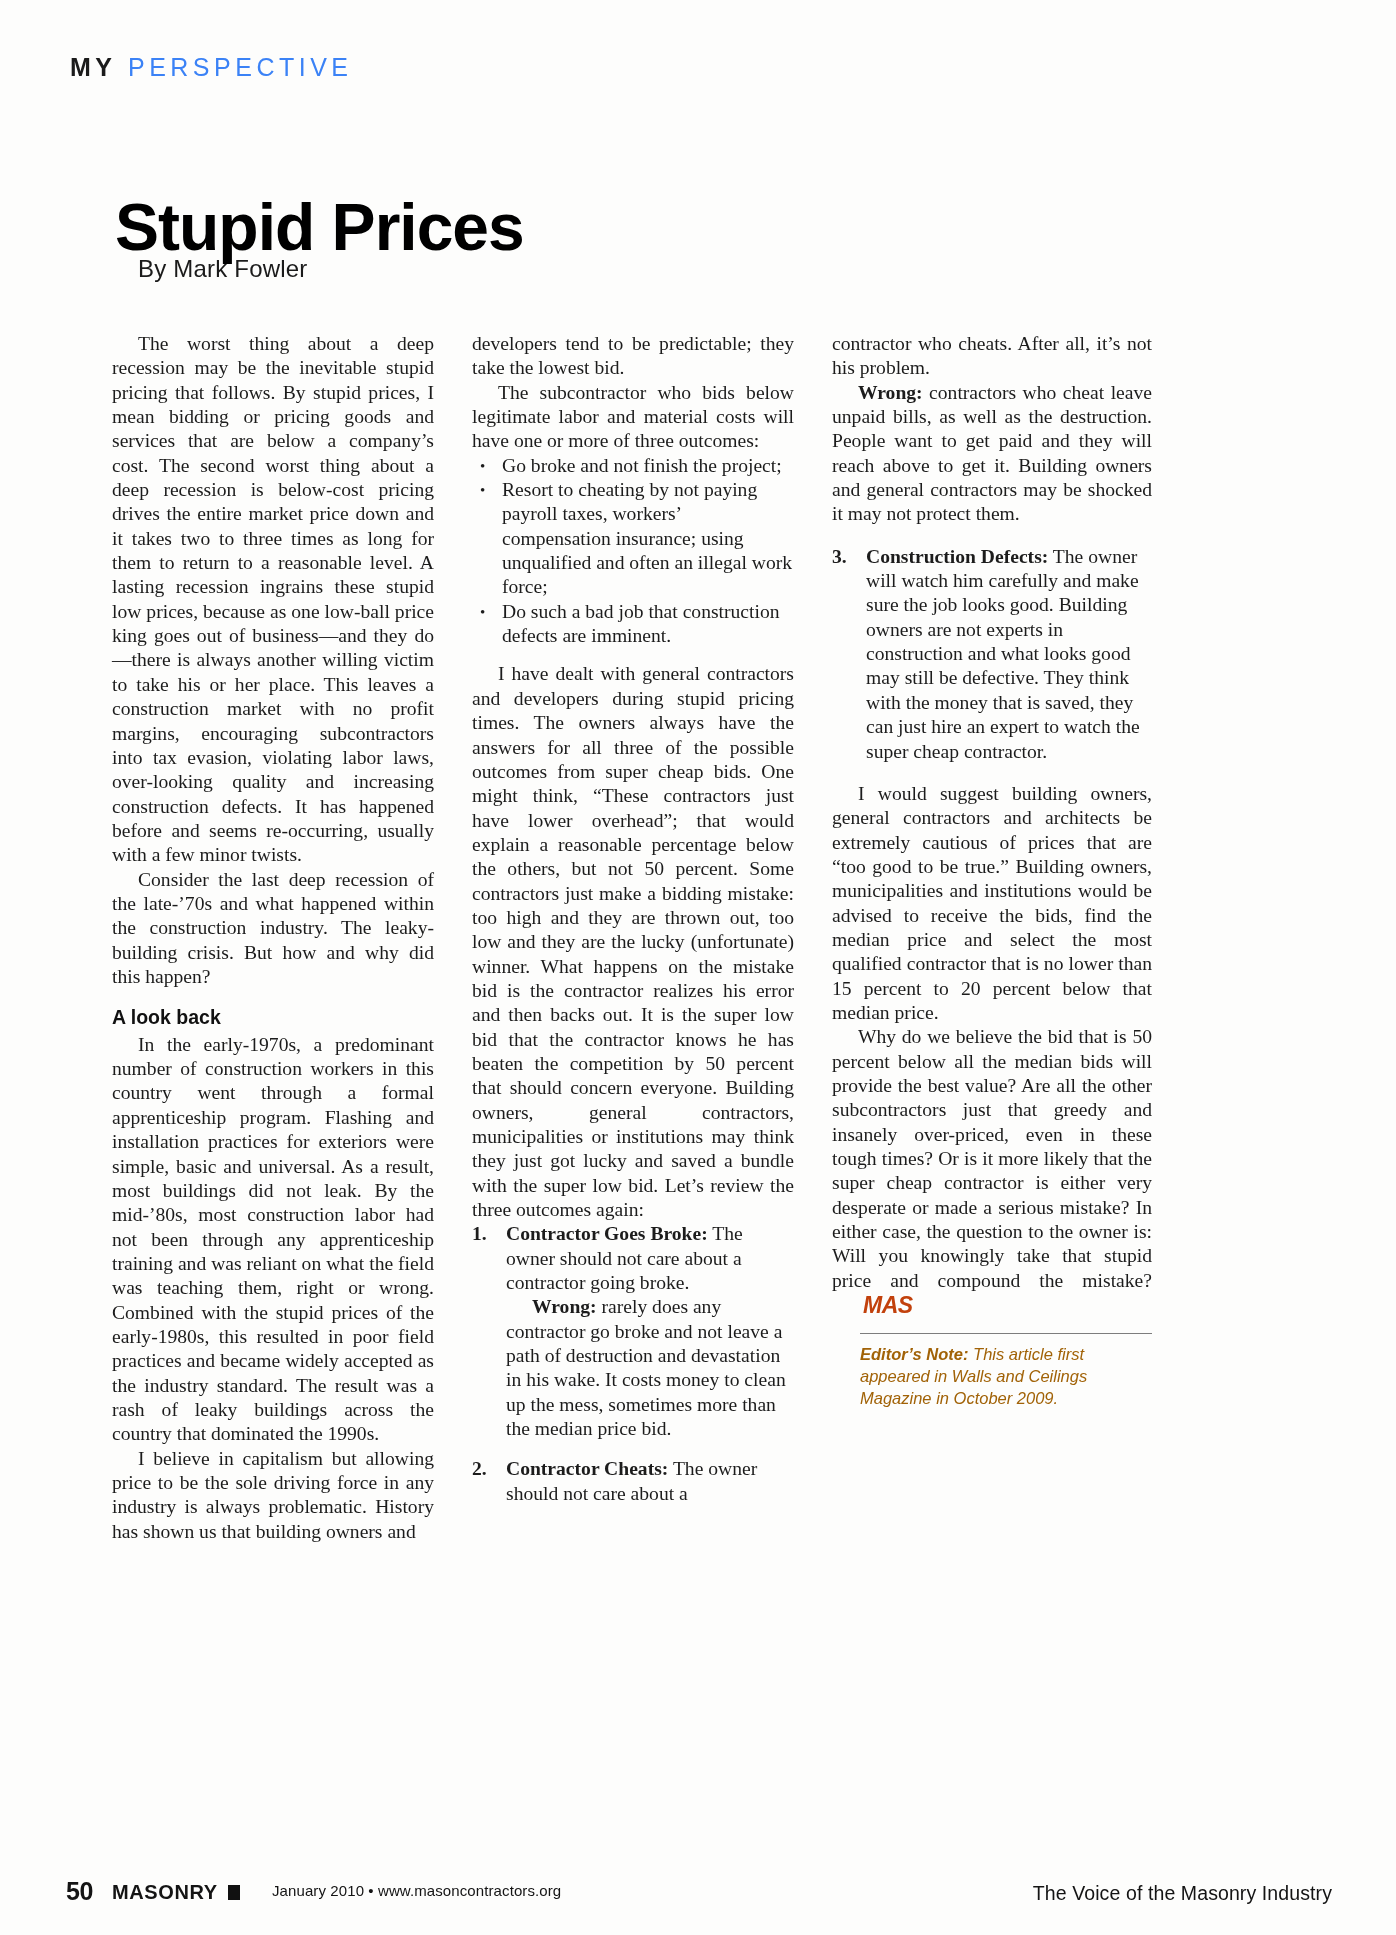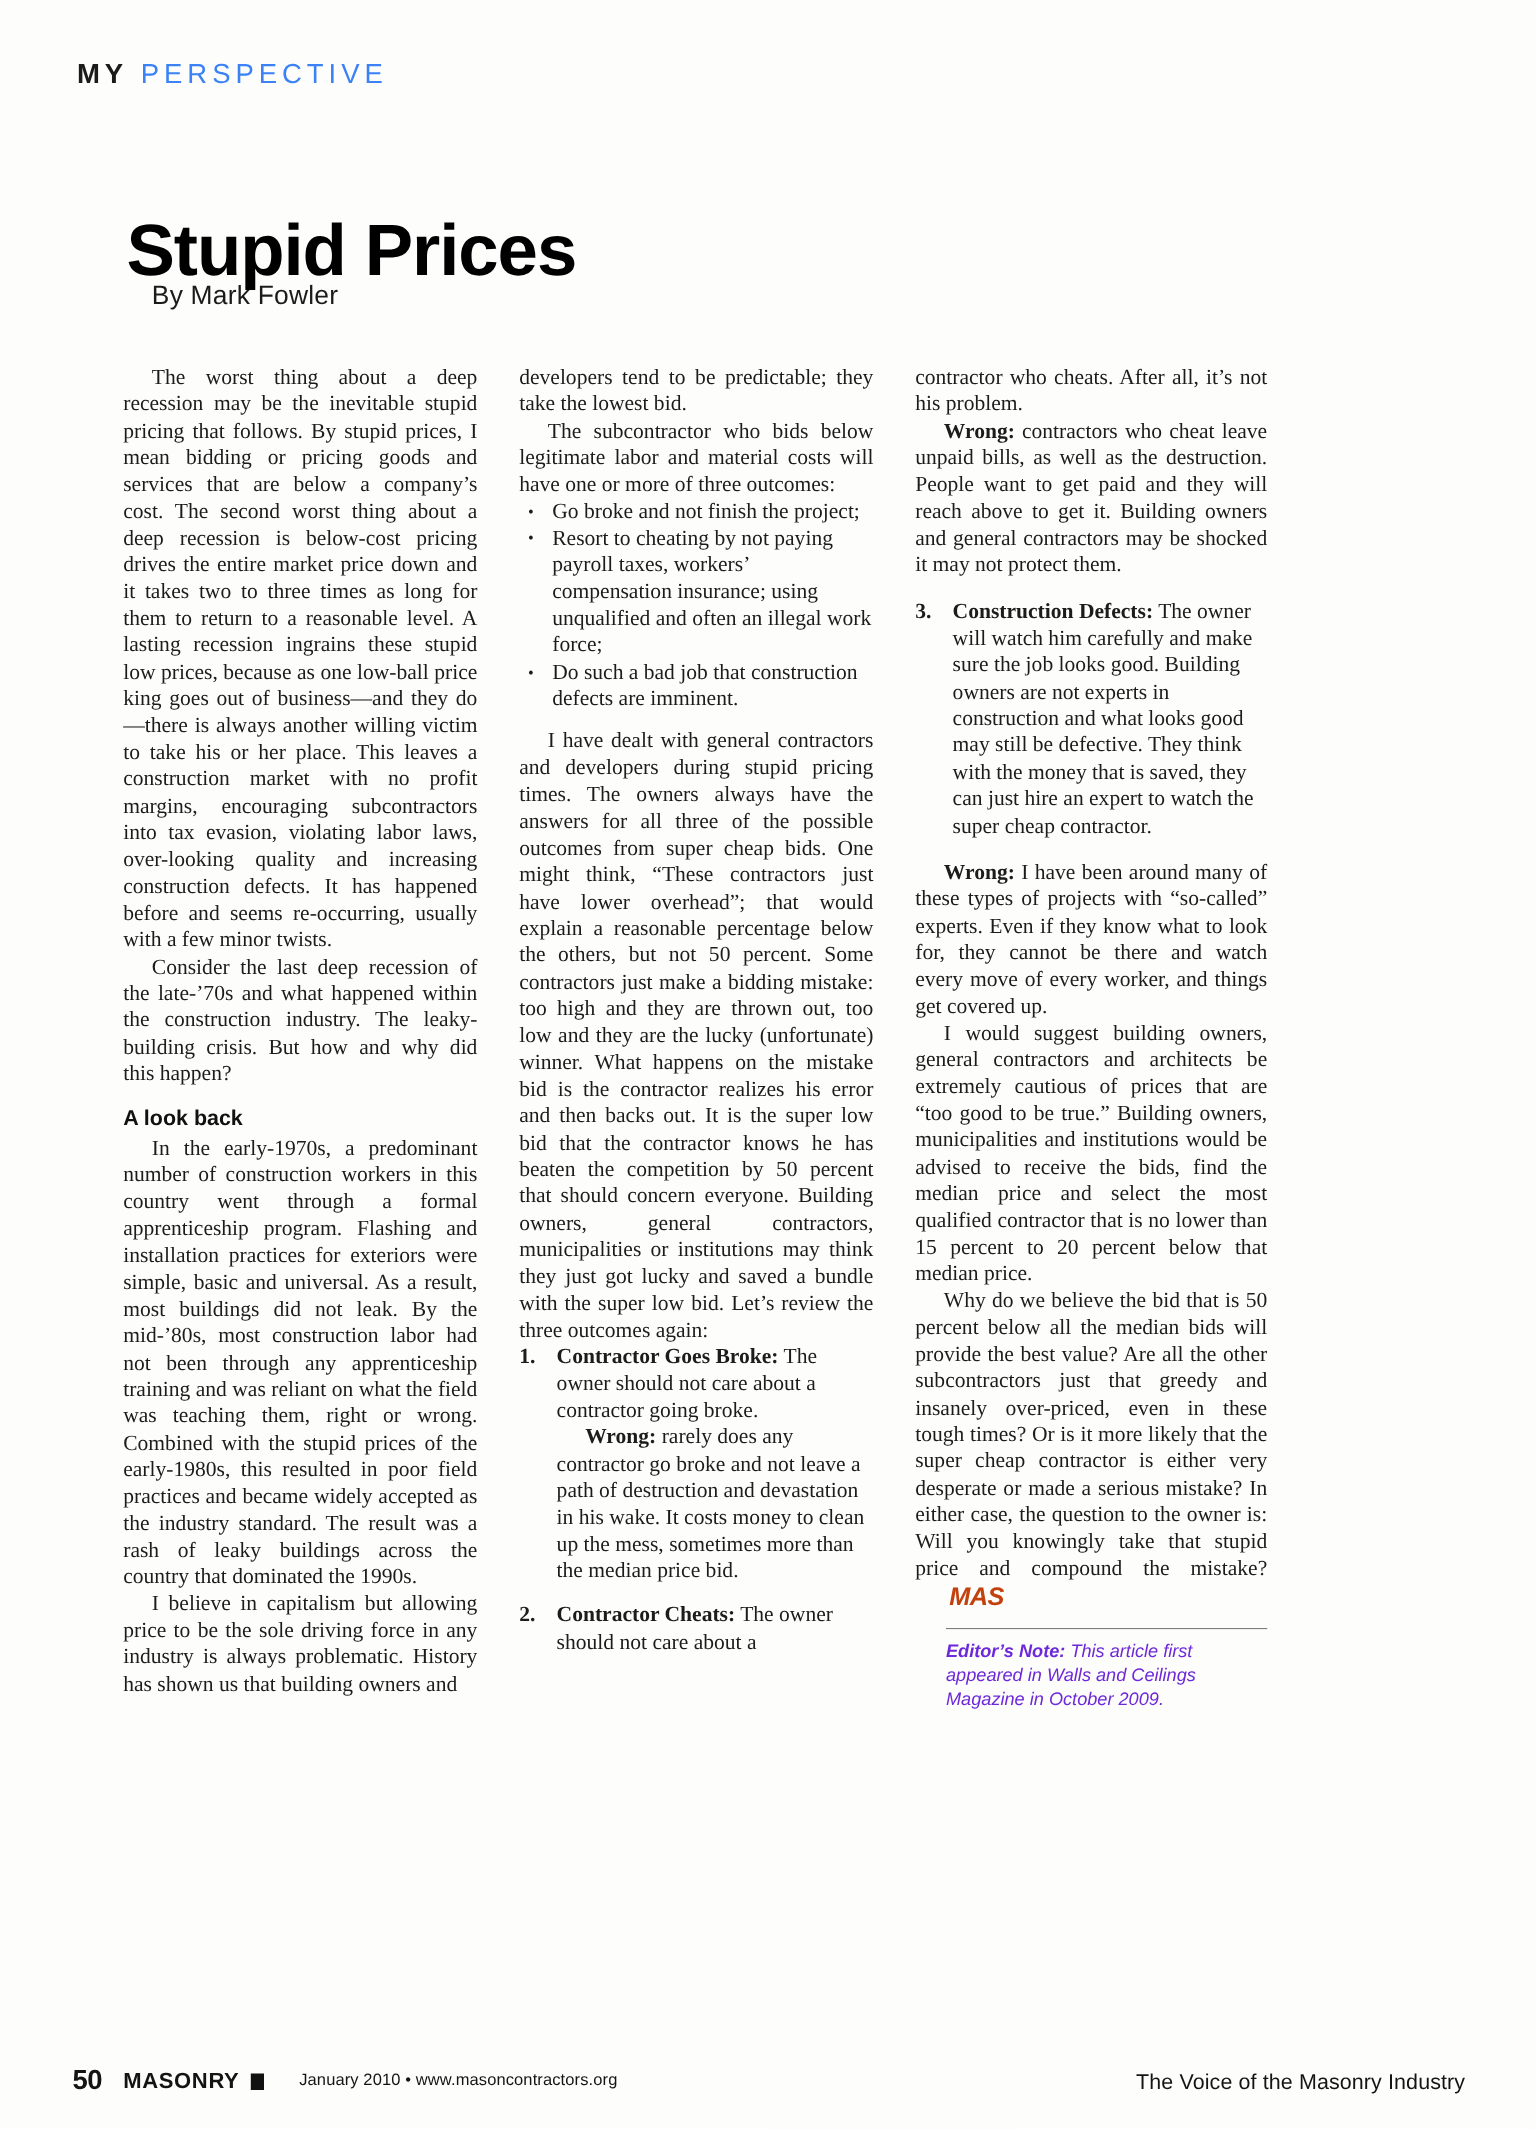--- a/index.html
+++ b/index.html
@@ -175,21 +175,21 @@
     margin-top: 14px;
     margin-left: 28px;
     width: 292px;
     border-top: 1.5px solid #7d7d7d;
     padding-top: 9px;
     font-family: "Liberation Sans", sans-serif;
     font-size: 16.5px;
     line-height: 22px;
     font-style: italic;
     text-align: left;
-    color: #6d28d9;
+    color: #a16207;
   }
   .editors-note .en-label {
     font-weight: bold;
     font-style: italic;
   }
 
   
   .footer {
     position: absolute;
     left: 0;
@@ -301,21 +301,20 @@
 
       <ol class="num">
         <li>
           <span class="numlab">3.</span>
           <p><b>Construction Defects:</b> <span>The owner will watch him carefully and make sure the job looks good. Building owners are not experts in construction and what looks good may still be defective. They think with the money that is saved, they can just hire an expert to watch the super cheap contractor.</span></p>
         </li>
       </ol>
 
       <p style="height:18px"></p>
 
-      <p><span class="wrongword">Wrong:</span> <span>I have been around many of these types of projects with “so-called” experts. Even if they know what to look for, they cannot be there and watch every move of every worker, and things get covered up.</span></p>
 
       <p>I would suggest building owners, general contractors and architects be extremely cautious of prices that are “too good to be true.” Building owners, municipalities and institutions would be advised to receive the bids, find the median price and select the most qualified contractor that is no lower than 15 percent to 20 percent below that median price.</p>
 
       <p><span>Why do we believe the bid that is 50 percent below all the median bids will provide the best value? Are all the other subcontractors just that greedy and insanely over-priced, even in these tough times? Or is it more likely that the super cheap contractor is either very desperate or made a serious mistake? In either case, the question to the owner is: Will you knowingly take that stupid price and compound the mistake?</span><span class="mas-logo">MAS</span></p>
 
       <div class="editors-note">
         <span class="en-label">Editor’s Note:</span><span> This article first appeared in Walls and Ceilings Magazine in October 2009.</span>
       </div>
     </div>
 

